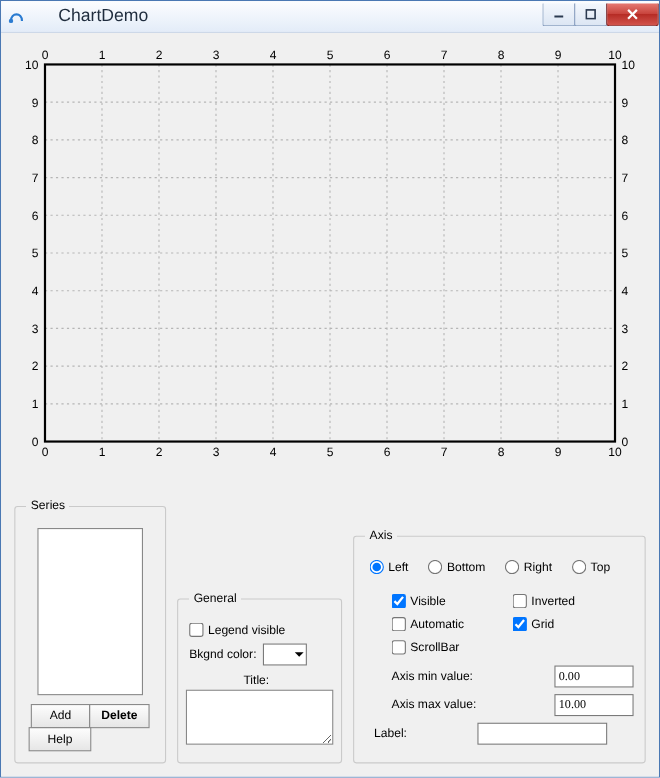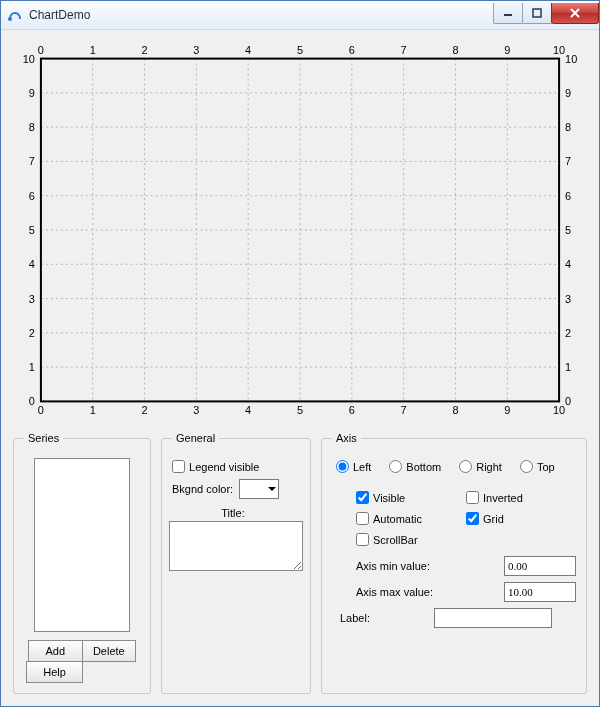--- a/index.html
+++ b/index.html
@@ -1,36 +1,36 @@
 <!DOCTYPE html>
 <html><head>
 <meta charset="utf-8">
 <style>
   html,body{margin:0;padding:0;font-family:"Segoe UI",Tahoma,sans-serif;font-size:11px;color:#000;background:#fff;}
   .window{width:600px;height:707px;box-sizing:border-box;background:linear-gradient(#f6f9fd,#e8eef7);border:1px solid #4a78b3;display:flex;flex-direction:column;}
   .titlebar{height:28px;background:linear-gradient(#fcfdff,#e3ecf8);display:flex;align-items:center;padding:0 0 0 6px;border-bottom:1px solid #cdd8e8;}
   .titlebar .icon{width:16px;height:16px;margin-right:6px;display:flex;align-items:center;justify-content:center;}
-  .title-text{flex:1;color:#1f2c3d;font-size:12px;}
+  .title-text{flex:1;color:#1f2c3d;font-size:16px;margin-left:24px;}
   .win-btns{display:flex;height:20px;margin-top:-4px;}
   .win-btn{width:28px;height:20px;border:1px solid #8aa0c0;border-top:none;margin-left:-1px;display:flex;align-items:center;justify-content:center;background:linear-gradient(#f3f7fd,#dce6f3);font-size:12px;color:#2b3a50;border-bottom-left-radius:2px;border-bottom-right-radius:2px;}
   .win-btn.close{width:46px;background:linear-gradient(#e67a72,#c7423b 49%,#b62c25 50%,#d2544d);color:#fff;border-color:#8a2520;border-radius:0 0 3px 3px;}
   .client{flex:1;padding:10px 12px 12px 12px;background:#f0f0f0;display:flex;flex-direction:column;}
   .chart-area{background:#f0f0f0;position:relative;height:380px;}
   svg.chart{width:100%;height:100%;}
   .grid line{stroke:#b5b5b5;stroke-dasharray:2 3;stroke-width:1;}
   .axis-border{stroke:#000;stroke-width:2;fill:none;}
-  .panels{display:flex;gap:10px;margin-top:12px;flex:1;}
+  .panels{display:flex;gap:10px;margin-top:12px;flex:1;align-items:flex-end;}
   fieldset.group{border:1px solid #cacaca;border-radius:3px;padding:10px 10px 10px 10px;background:#f0f0f0;margin:0;}
   fieldset.group>legend{padding:0 4px;font-size:11px;color:#000;}
   .series-group{width:136px;display:flex;flex-direction:column;}
   .listbox{flex:1;background:#fff;border:1px solid #888;min-height:150px;margin:4px 10px 8px 10px;}
   .btnrow{display:flex;margin:0 4px;}
   .btnrow button, .btnrow2 button{font:11px "Segoe UI",Tahoma,sans-serif;height:22px;border:1px solid #8a8a8a;background:linear-gradient(#fdfdfd,#e6e6e6);padding:0 10px;}
   .btnrow button{flex:1;}
-  .btnrow button+button{margin-left:-1px;}
+  .btnrow button+button{margin-left:-1px;font-weight:bold;}
   .btnrow2{margin:0 2px;margin-top:-1px;}
   .btnrow2 button{width:calc(50% + 1px);}
   .general-group{width:150px;}
   .row{display:flex;align-items:center;margin:6px 0;}
   .lbl{margin-right:6px;}
   .color-combo{width:36px;height:18px;border:1px solid #7a7a7a;background:#fff;display:inline-flex;align-items:center;justify-content:flex-end;padding-right:2px;}
   .color-combo .arrow{width:0;height:0;border-left:4px solid transparent;border-right:4px solid transparent;border-top:4px solid #000;}
   input[type=checkbox],input[type=radio]{margin:0 4px 0 0;vertical-align:middle;}
   label.ck{display:inline-flex;align-items:center;margin-right:10px;}
   .title-input{width:100%;height:44px;background:#fff;border:1px solid #888;margin-top:2px;}

